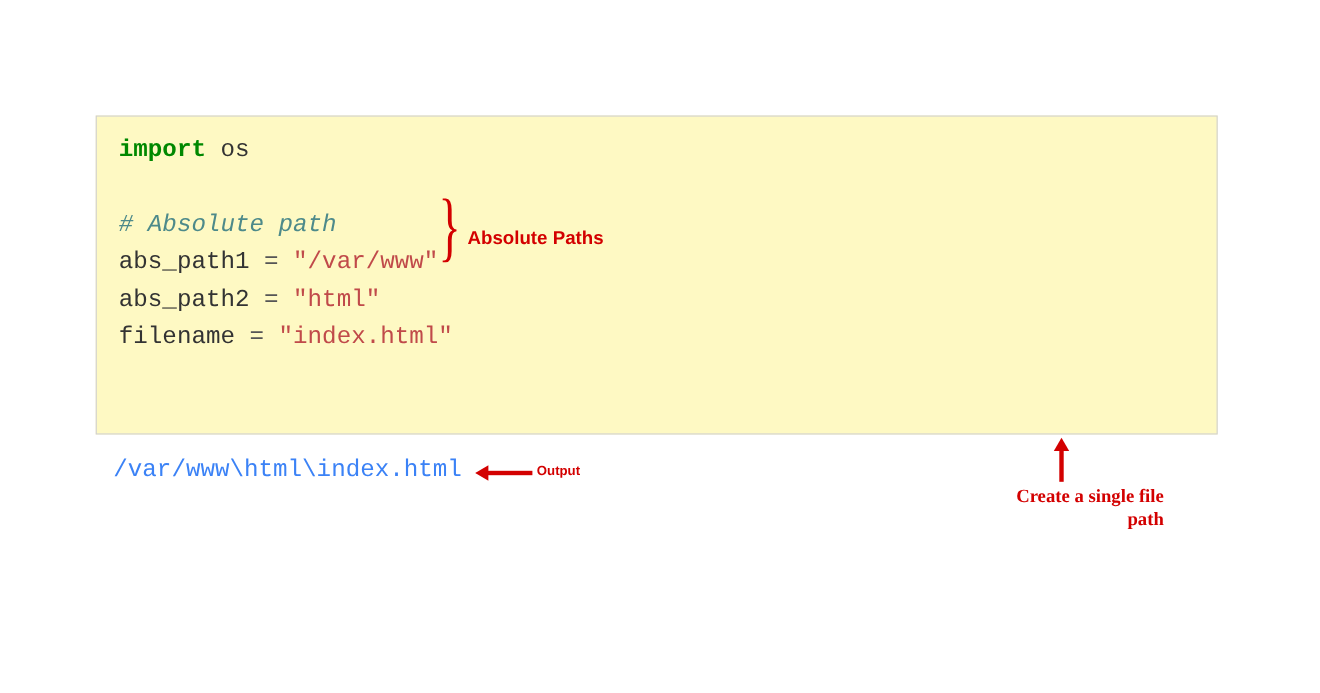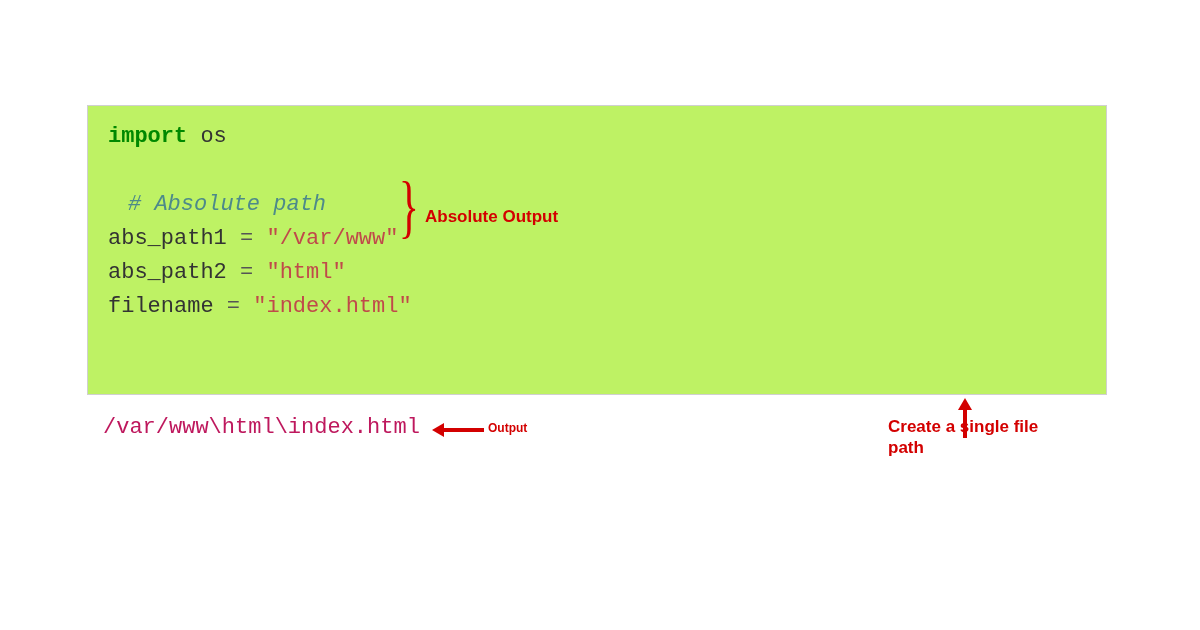--- a/index.html
+++ b/index.html
@@ -13,68 +13,69 @@
       background: #ffffff;
       font-family: Consolas, Monaco, 'Courier New', monospace;
       position: relative;
     }
     .code-block {
       position: absolute;
       left: 87px;
       top: 105px;
       width: 1020px;
       height: 290px;
-      background: #bef264;
+      background: #fef9c3;
       border: 1px solid #d0d0d0;
       padding: 14px 20px;
       font-size: 22px;
       line-height: 1.55;
     }
     .code-line {
       white-space: pre;
       font-family: Consolas, Monaco, 'Courier New', monospace;
     }
     .kw-import { color: #008800; font-weight: bold; }
     .kw-print { color: #008800; }
     .module { color: #333333; }
-    .comment { color: #4d8a8a; font-style: italic; margin-left: 20px; }
+    .comment { color: #4d8a8a; font-style: italic; }
     .variable { color: #333333; margin-top: 28px; }
     .operator { color: #555555; }
     .string { color: #c04a4a; }
     .func { color: #333333; }
     .output-line {
       position: absolute;
       left: 103px;
       top: 415px;
       font-size: 22px;
       font-family: Consolas, Monaco, 'Courier New', monospace;
-      color: #be185d;
+      color: #3b82f6;
     }
     .annotation {
       position: absolute;
       color: #d30000;
       font-family: Arial, Helvetica, sans-serif;
       font-weight: bold;
       font-size: 17px;
     }
     .ann-absolute-paths {
       left: 425px;
       top: 207px;
     }
     .ann-output-label {
       left: 488px;
       top: 421px;
       font-size: 12px;
     }
     .ann-create-path {
       left: 888px;
-      top: 416px;
+      top: 440px;
       width: 170px;
-      text-align: left;
+      text-align: right;
       line-height: 1.25;
+      font-family: Liberation Serif, serif;
     }
     
     .brace {
       position: absolute;
       left: 392px;
       top: 177px;
       color: #d30000;
       font-size: 70px;
       font-family: 'Times New Roman', serif;
       line-height: 0.85;
@@ -142,21 +143,21 @@
   <div class="code-line"><span class="comment"># Absolute path</span></div>
   <div class="code-line"><span class="variable">abs_path1 </span><span class="operator">=</span><span class="string"> "/var/www"</span></div>
   <div class="code-line"><span class="variable">abs_path2 </span><span class="operator">=</span><span class="string"> "html"</span></div>
   <div class="code-line"><span class="variable">filename </span><span class="operator">=</span><span class="string"> "index.html"</span></div>
 </div>
 
 <div class="output-line">/var/www\html\index.html</div>
 
 <div class="brace">}</div>
 
-<div class="annotation ann-absolute-paths">Absolute Output</div>
+<div class="annotation ann-absolute-paths">Absolute Paths</div>
 
 <div class="arrow-left">
   <div class="head"></div>
   <div class="shaft"></div>
 </div>
 <div class="annotation ann-output-label">Output</div>
 
 <div class="arrow-up">
   <div class="head"></div>
   <div class="shaft"></div>

